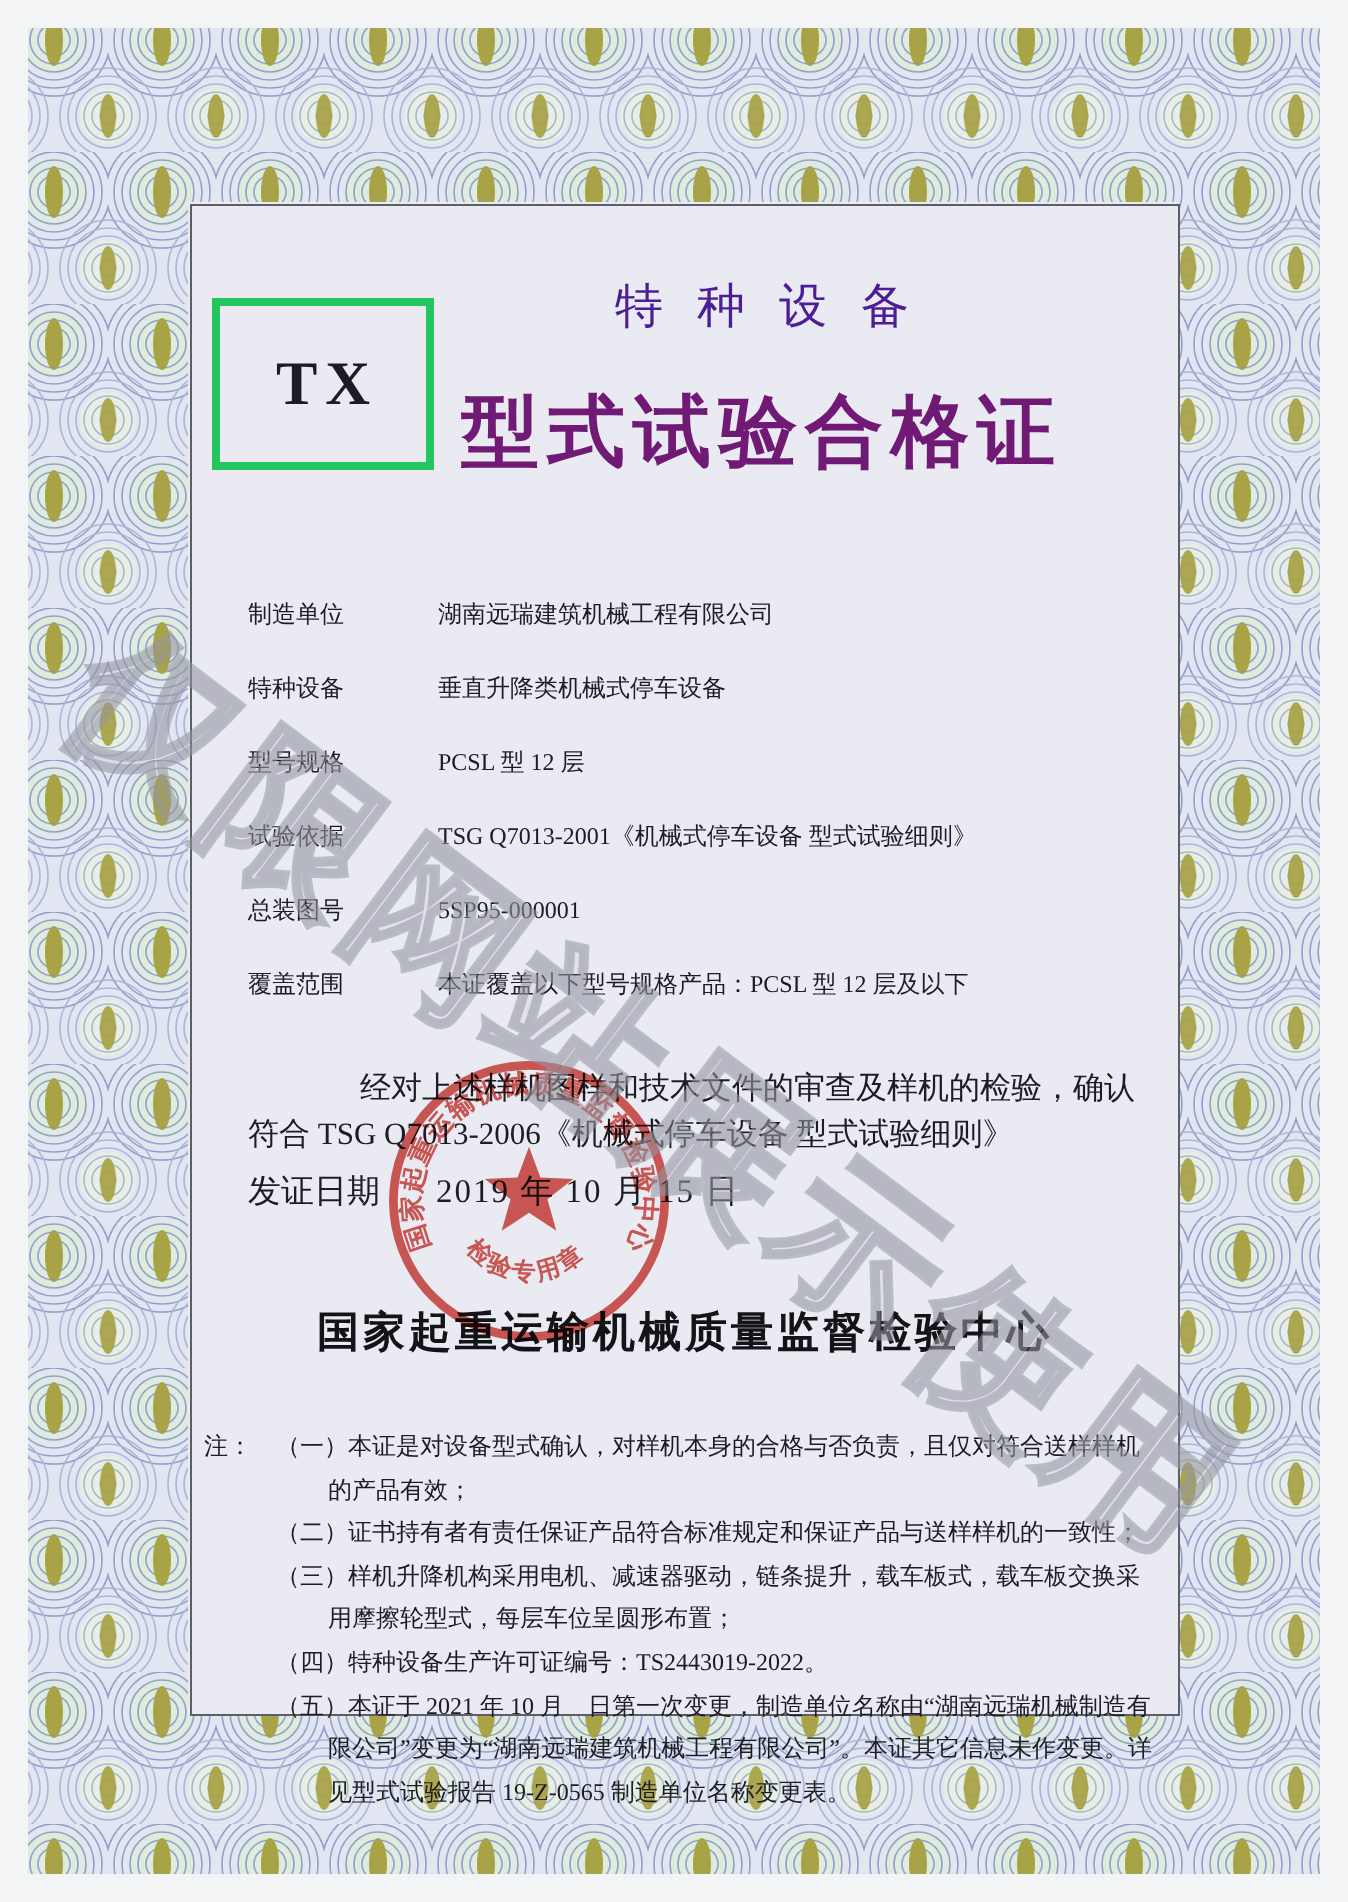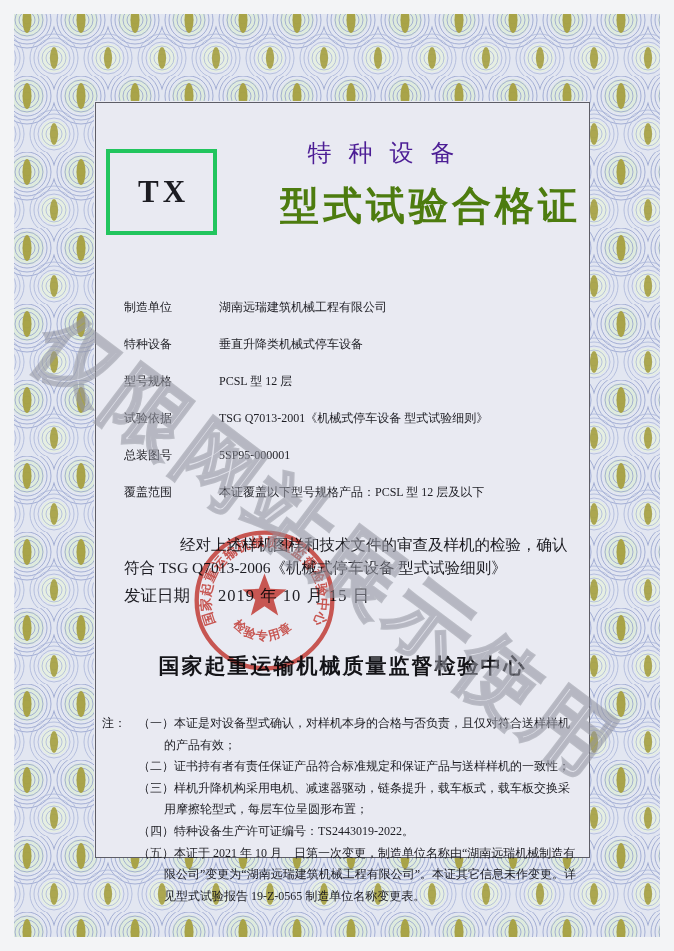--- a/index.html
+++ b/index.html
@@ -25,21 +25,21 @@
     -webkit-text-stroke:2.5px rgba(148,150,160,0.55);
   }
   
   .tx-box{
     position:absolute;left:10px;top:46px;width:103px;height:78px;
     border:4px solid #22c55e;display:flex;align-items:center;justify-content:center;
   }
   .tx-box span{font-weight:700;font-size:31px;letter-spacing:4px;padding-left:4px;}
   .title-wrap{position:absolute;left:85px;top:34px;width:400px;text-align:center;}
   .title-small{font-size:24px;font-weight:400;letter-spacing:17px;text-indent:17px;color:#4c1d95;}
-  .title-main{font-size:39px;font-weight:700;letter-spacing:4px;margin-top:10px;color:#4d7c0f;text-align:right;}
+  .title-main{font-size:39px;font-weight:700;letter-spacing:4px;margin-top:20px;color:#701a75;}
   .cert-no{font-size:15px;letter-spacing:1.5px;margin-top:21px;color:#26262c;}
   
   .fields{position:absolute;left:28px;top:196px;width:450px;font-size:12px;}
   .frow{display:flex;margin-bottom:20px;line-height:17px;}
   .flabel{width:68px;flex:none;}
   .fvalue{margin-left:27px;white-space:nowrap;}
   
   .confirm{
     position:absolute;left:28px;top:414px;width:452px;
     font-size:15.5px;line-height:23.5px;text-indent:56px;

